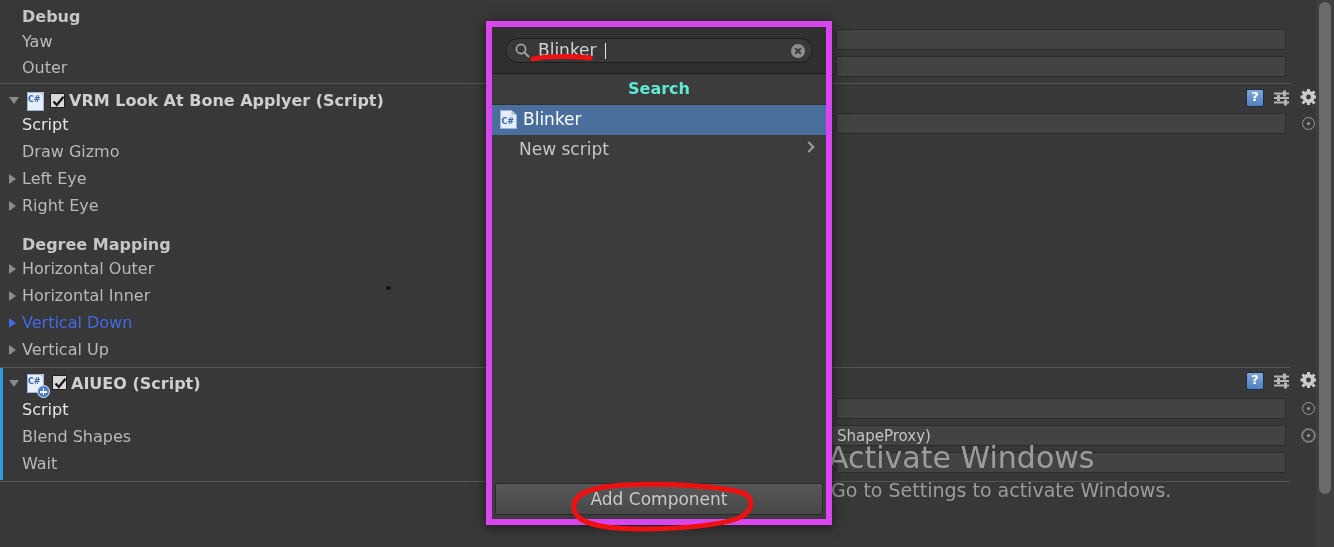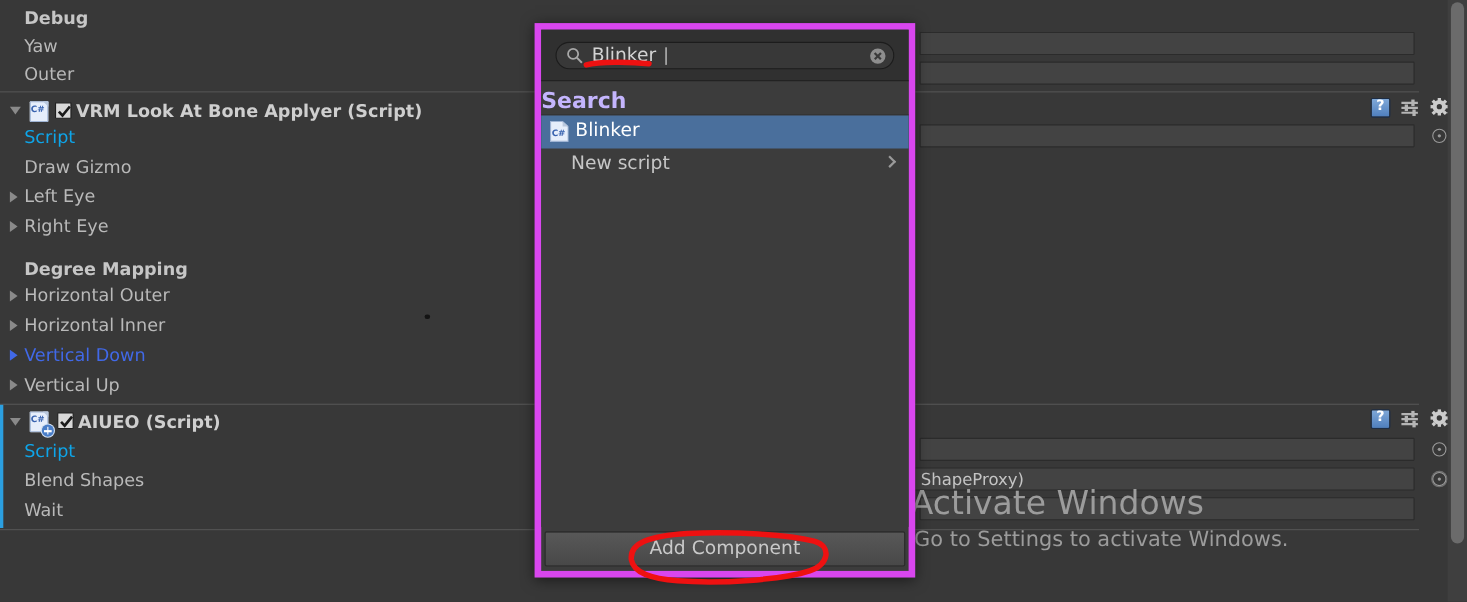--- a/index.html
+++ b/index.html
@@ -13,21 +13,21 @@
 
   
   .inspector { position: absolute; inset: 0; background: #383838; }
 
   .insp-row { position: absolute; left: 0; right: 44px; height: 27px; }
   .insp-label {
     position: absolute; font-size: 16px; color: #b9b9b9;
     white-space: nowrap; line-height: 27px;
   }
   .insp-label.bold { font-weight: bold; color: #c6c6c6; }
-  .insp-label.dim  { color: #0ea5e9; }
+  .insp-label.dim  { color: #e5e5e5; }
   .insp-label.blue { color: #4169e8; }
 
   .foldout-arrow {
     position: absolute; width: 0; height: 0;
     border-left: 7px solid #8a8a8a;
     border-top: 5px solid transparent;
     border-bottom: 5px solid transparent;
   }
   .foldout-arrow.blue { border-left-color: #4169e8; }
   .foldout-arrow.down {
@@ -157,21 +157,21 @@
   }
   .search-clear::before { transform: rotate(45deg); }
   .search-clear::after  { transform: rotate(-45deg); }
 
   .popup-header {
     position: absolute; left: 0; top: 47px; width: 100%; height: 31px;
     background: #3c3c3c; border-bottom: 1px solid #303030;
   }
   .popup-header span {
     position: absolute; left: 0; right: 0; top: 5px;
-    text-align: left; font-size: 20px; font-weight: bold; color: #c4b5fd;
+    text-align: center; font-size: 16px; font-weight: bold; color: #5eead4;
   }
   .popup-list { position: absolute; left: 0; top: 78px; width: 100%; bottom: 40px; background: #3c3c3c; }
   .popup-item { position: relative; height: 30px; width: 100%; }
   .popup-item.selected { background: #4a6f9c; }
   .popup-item .pi-label {
     position: absolute; top: 4px; font-size: 17px; color: #c6c6c6; white-space: nowrap;
   }
   .popup-item.selected .pi-label { color: #ffffff; }
   .pi-icon { position: absolute; left: 8px; top: 5px; width: 17px; height: 19px; }
   .pi-chevron {

